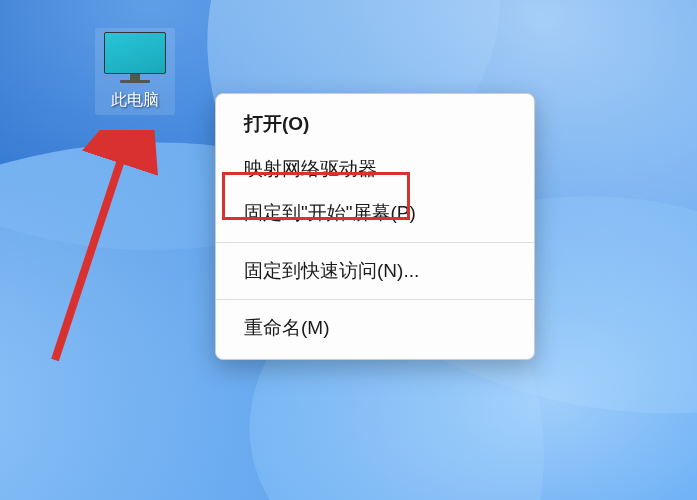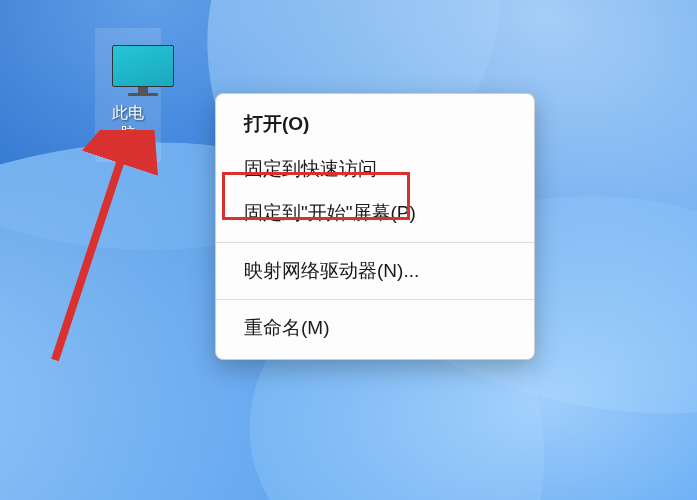--- a/index.html
+++ b/index.html
@@ -52,24 +52,24 @@
       height: 400px;
       background: radial-gradient(ellipse at 50% 50%, rgba(180, 220, 255, 0.85), rgba(90, 170, 240, 0.3));
       right: -150px;
       bottom: -100px;
       transform: rotate(-10deg);
     }
     .desktop-icon {
       position: absolute;
       left: 95px;
       top: 28px;
-      width: 66px;
+      width: 80px;
       text-align: center;
       cursor: pointer;
-      padding: 17px;
+      padding: 4px;
       background: rgba(255,255,255,0.12);
       border-radius: 2px;
     }
     .monitor-icon {
       width: 62px;
       height: 50px;
       margin: 0 auto 8px;
       position: relative;
     }
     .monitor-screen {
@@ -162,21 +162,21 @@
   <defs>
     <marker id="arrowhead" markerWidth="12" markerHeight="10" refX="2" refY="5" orient="auto">
       <polygon points="0 0, 12 5, 0 10" fill="#d93030"></polygon>
     </marker>
   </defs>
   <line x1="35" y1="230" x2="105" y2="18" stroke="#d93030" stroke-width="8" marker-end="url(#arrowhead)"></line>
 </svg>
 
 <div class="context-menu">
   <div class="menu-item bold">打开(O)</div>
-  <div class="menu-item">固定到快速访问</div>
+  <div class="menu-item">映射网络驱动器</div>
   <div class="menu-item">固定到"开始"屏幕(P)</div>
   <div class="menu-separator"></div>
-  <div class="menu-item">映射网络驱动器(N)...</div>
+  <div class="menu-item">固定到快速访问(N)...</div>
   <div class="menu-separator"></div>
   <div class="menu-item">重命名(M)</div>
 </div>
 
 <div class="highlight-box"></div>
 
 </body></html>

